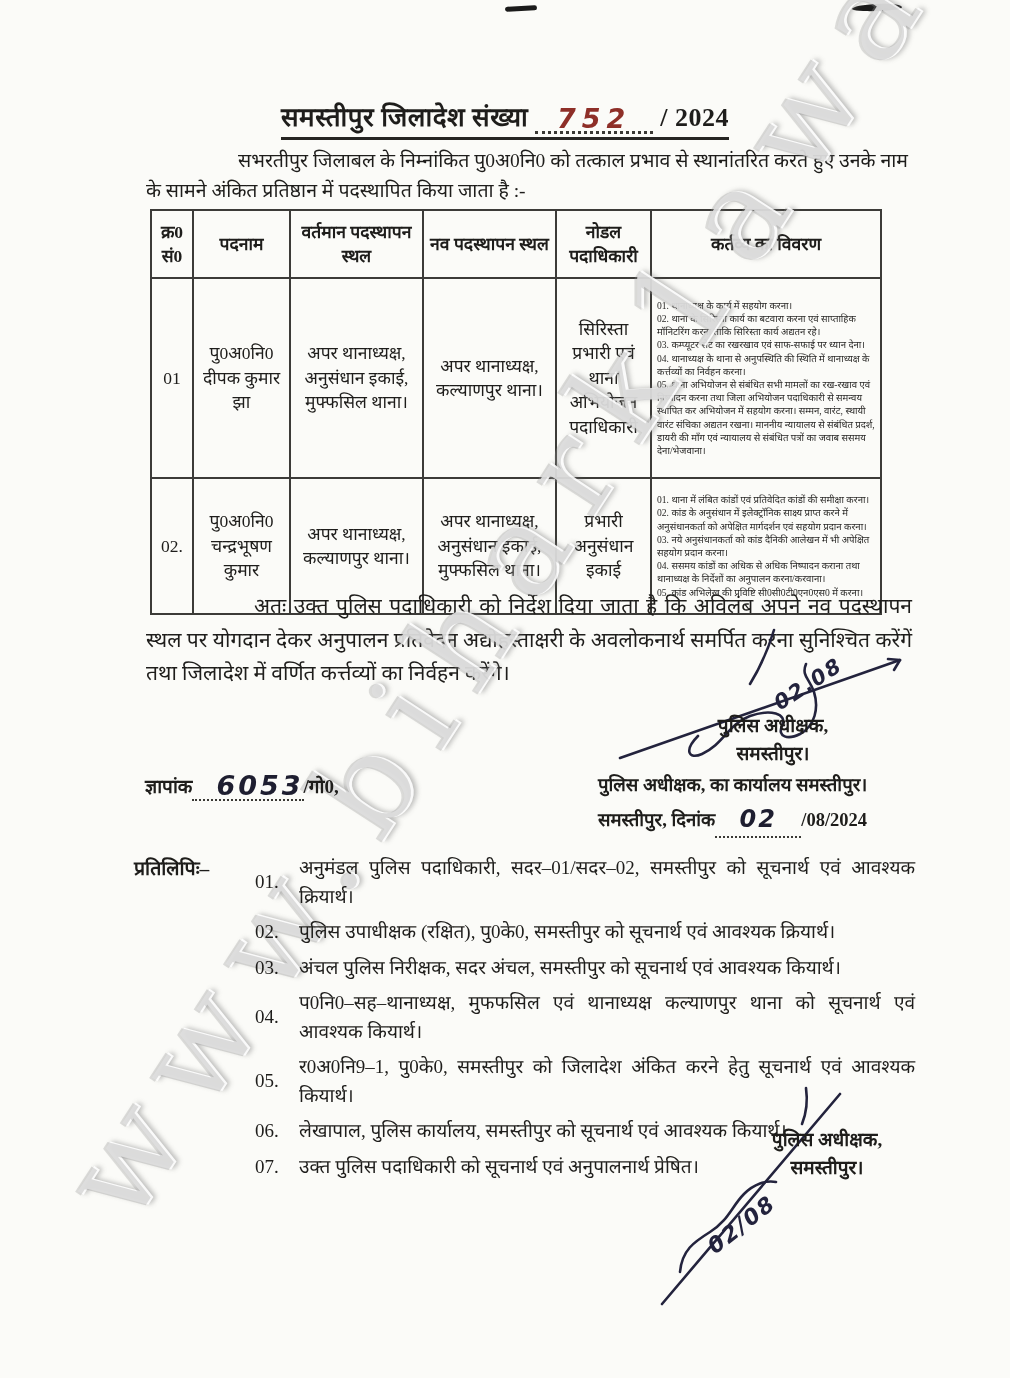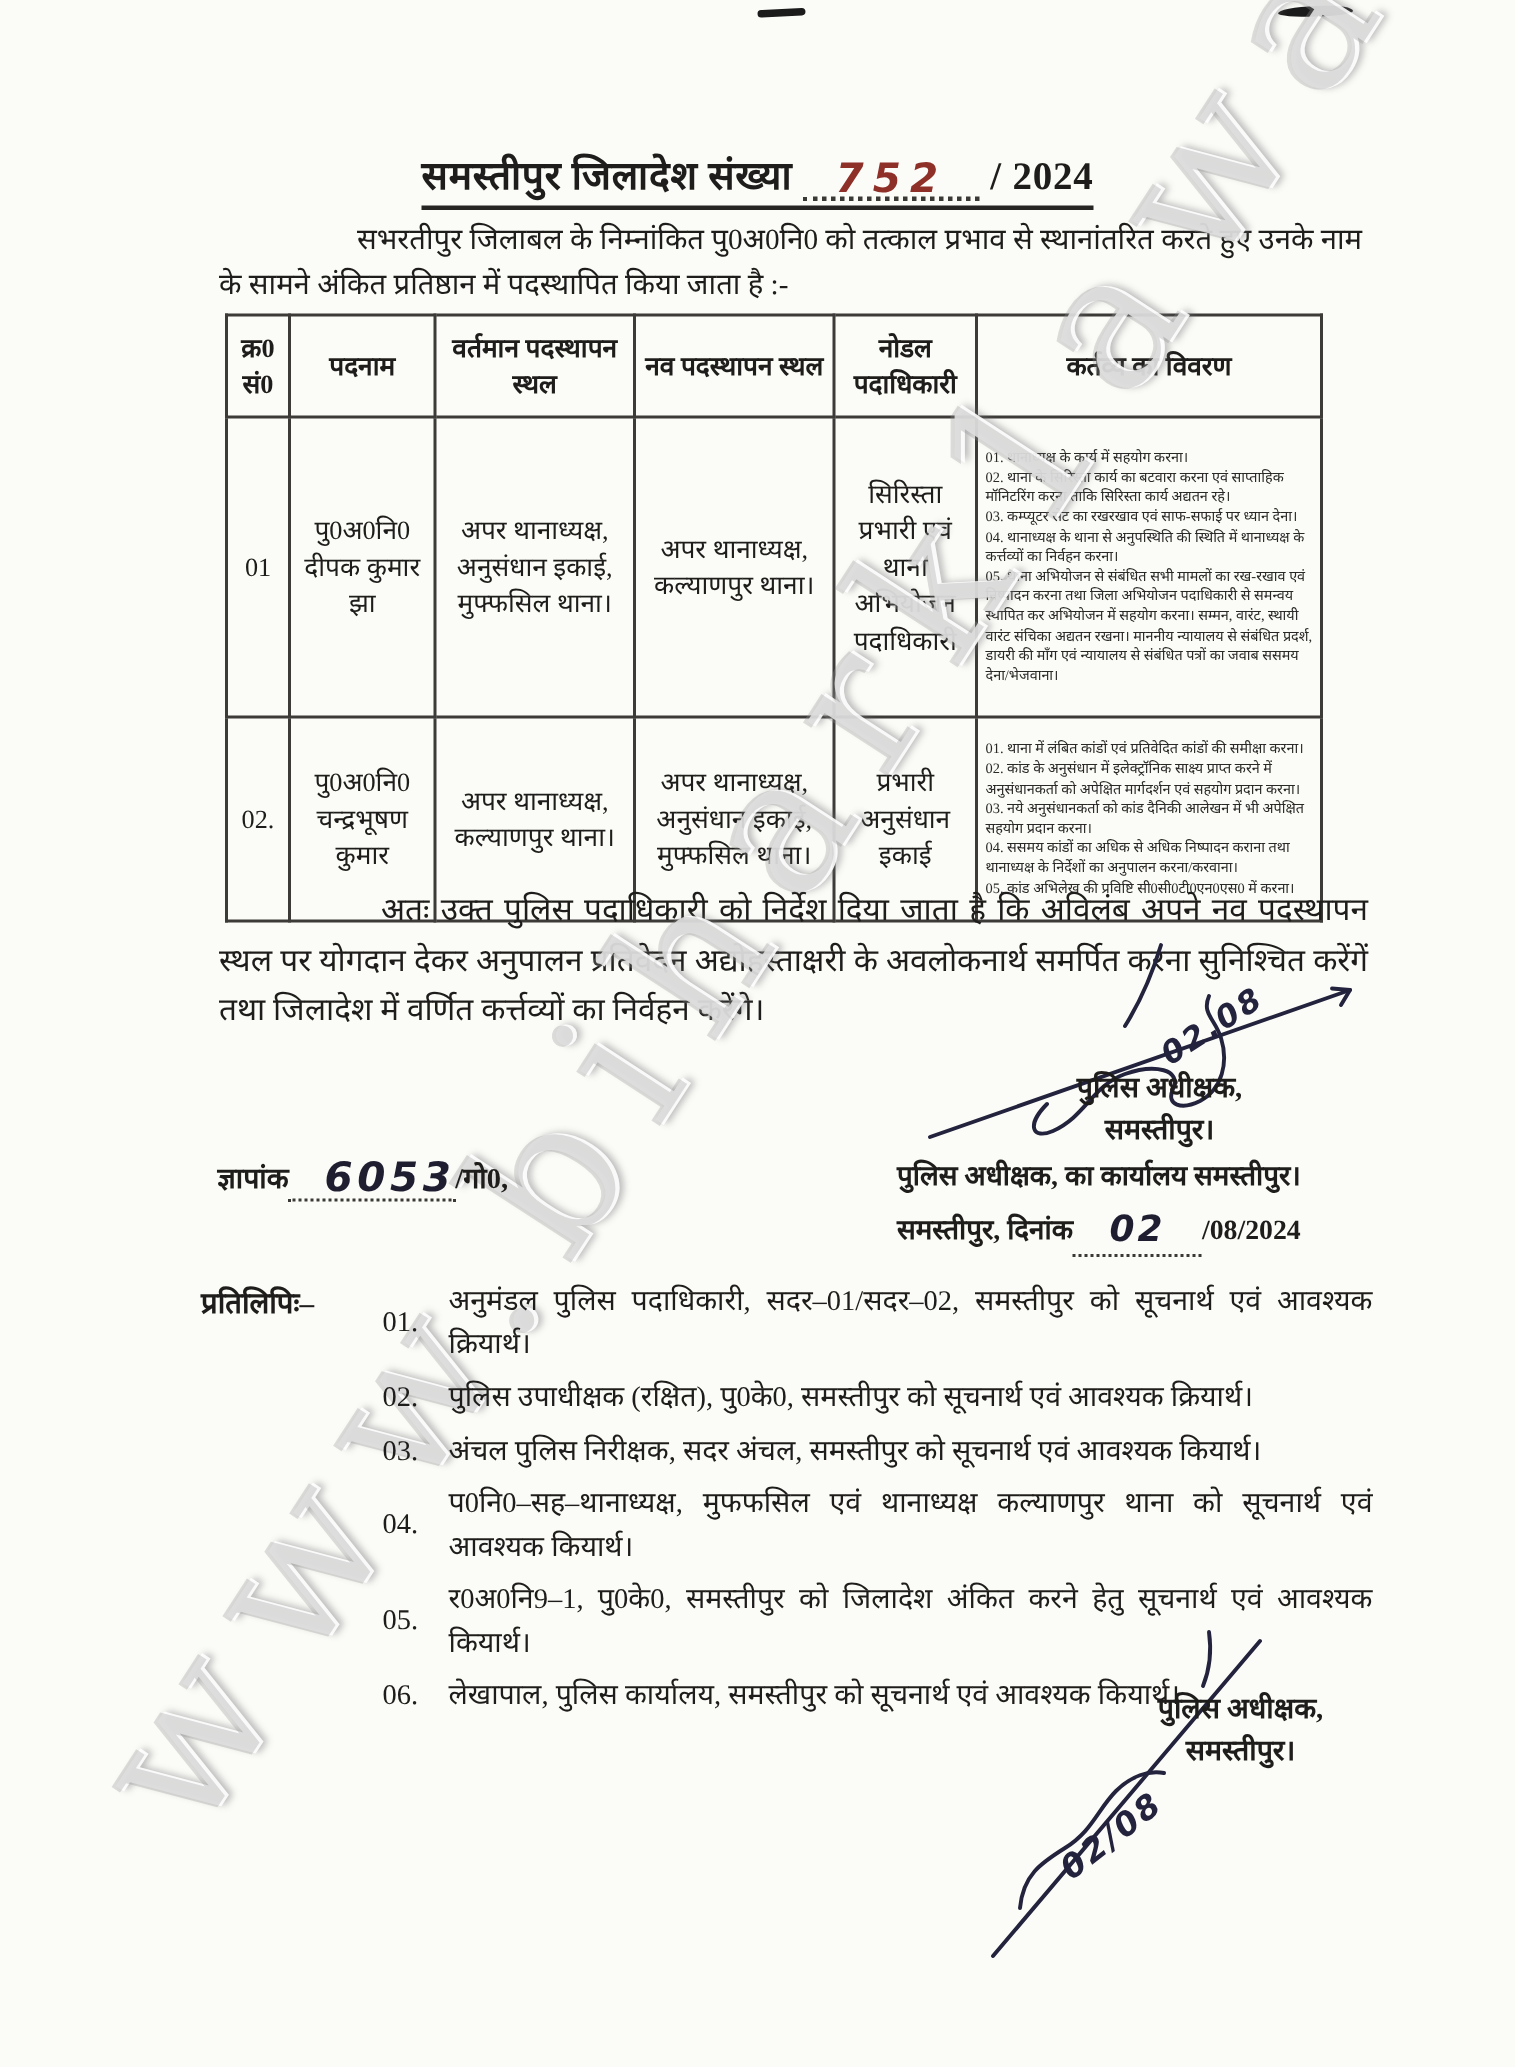--- a/index.html
+++ b/index.html
@@ -210,20 +210,24 @@
       <span class="copy-text">प0नि0–सह–थानाध्यक्ष, मुफफसिल एवं थानाध्यक्ष कल्याणपुर थाना को सूचनार्थ एवं आवश्यक कियार्थ।</span>
     </div>
     <div class="copy-item">
       <span class="copy-num">05.</span>
       <span class="copy-text">र0अ0नि9–1, पु0के0, समस्तीपुर को जिलादेश अंकित करने हेतु सूचनार्थ एवं आवश्यक कियार्थ।</span>
     </div>
     <div class="copy-item">
       <span class="copy-num">06.</span>
       <span class="copy-text">लेखापाल, पुलिस कार्यालय, समस्तीपुर को सूचनार्थ एवं आवश्यक कियार्थ।</span>
     </div>
+    <div class="copy-item">
+      <span class="copy-num">07.</span>
+      <span class="copy-text">उक्त पुलिस पदाधिकारी को सूचनार्थ एवं अनुपालनार्थ प्रेषित।</span>
+    </div>
   </div>
 
   <svg class="sig-svg" style="left:628px; top:1082px;" width="270" height="230" viewBox="0 0 270 230">
     <g fill="none" stroke="#23233d" stroke-width="2.6" stroke-linecap="round">
       <path d="M 178 6 c 2 14 0 26 -4 36"></path>
       <path d="M 52 190 c 2 -22 14 -30 30 -40 c 18 -11 22 -26 34 -38 c 10 -10 22 -14 32 -12"></path>
       <path d="M 34 222 L 212 12"></path>
     </g>
   </svg>
   <div class="hand-ink sig2-date">02/08</div>

